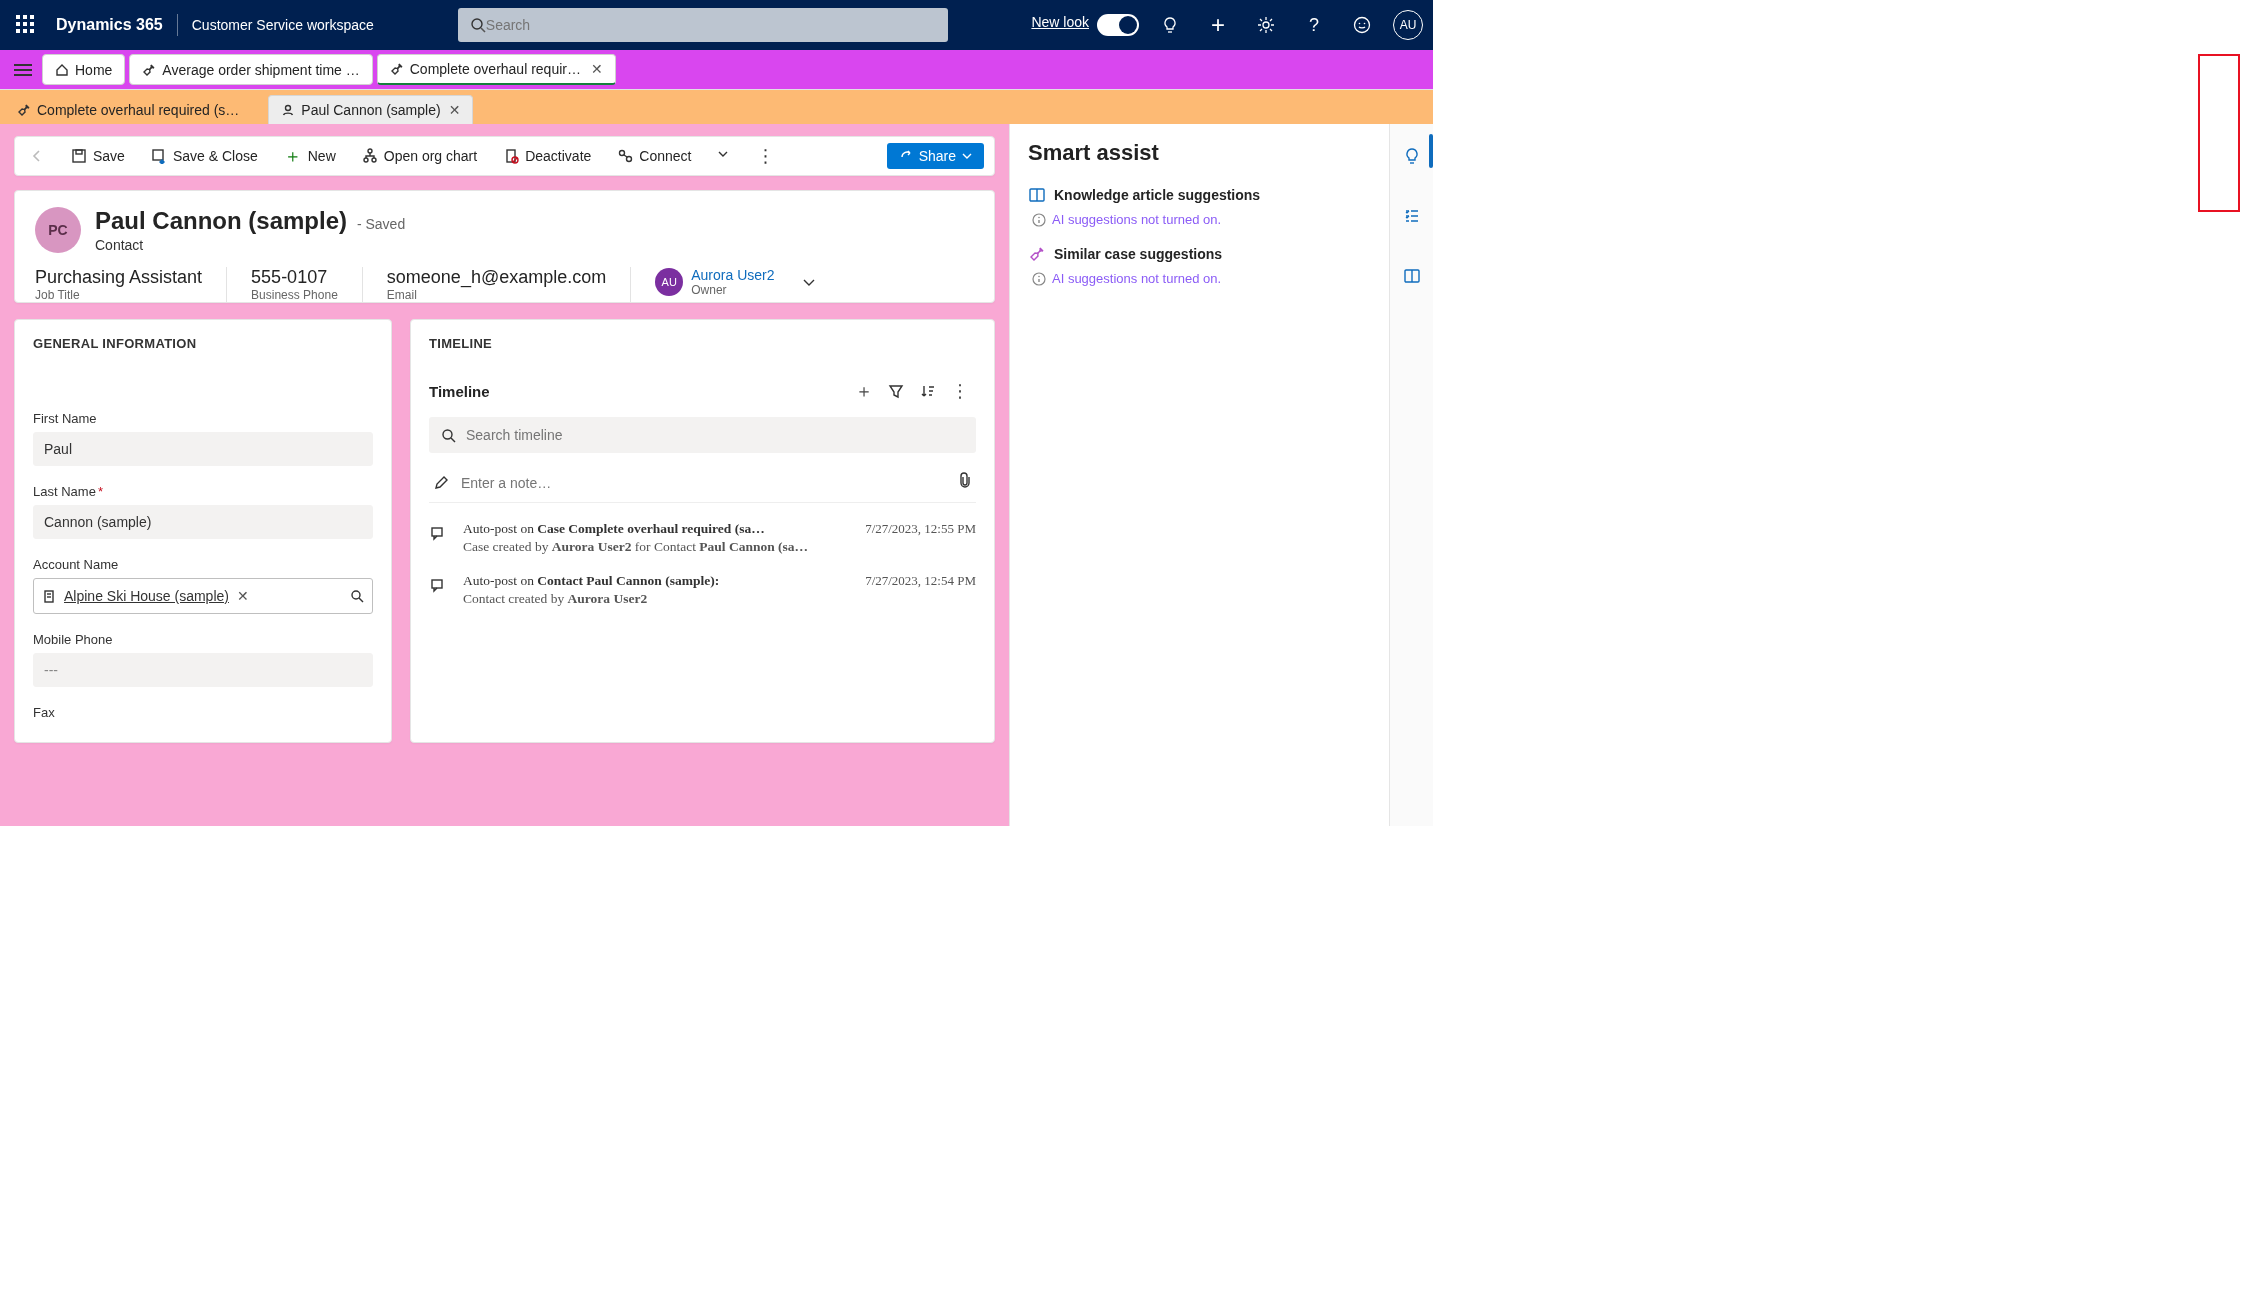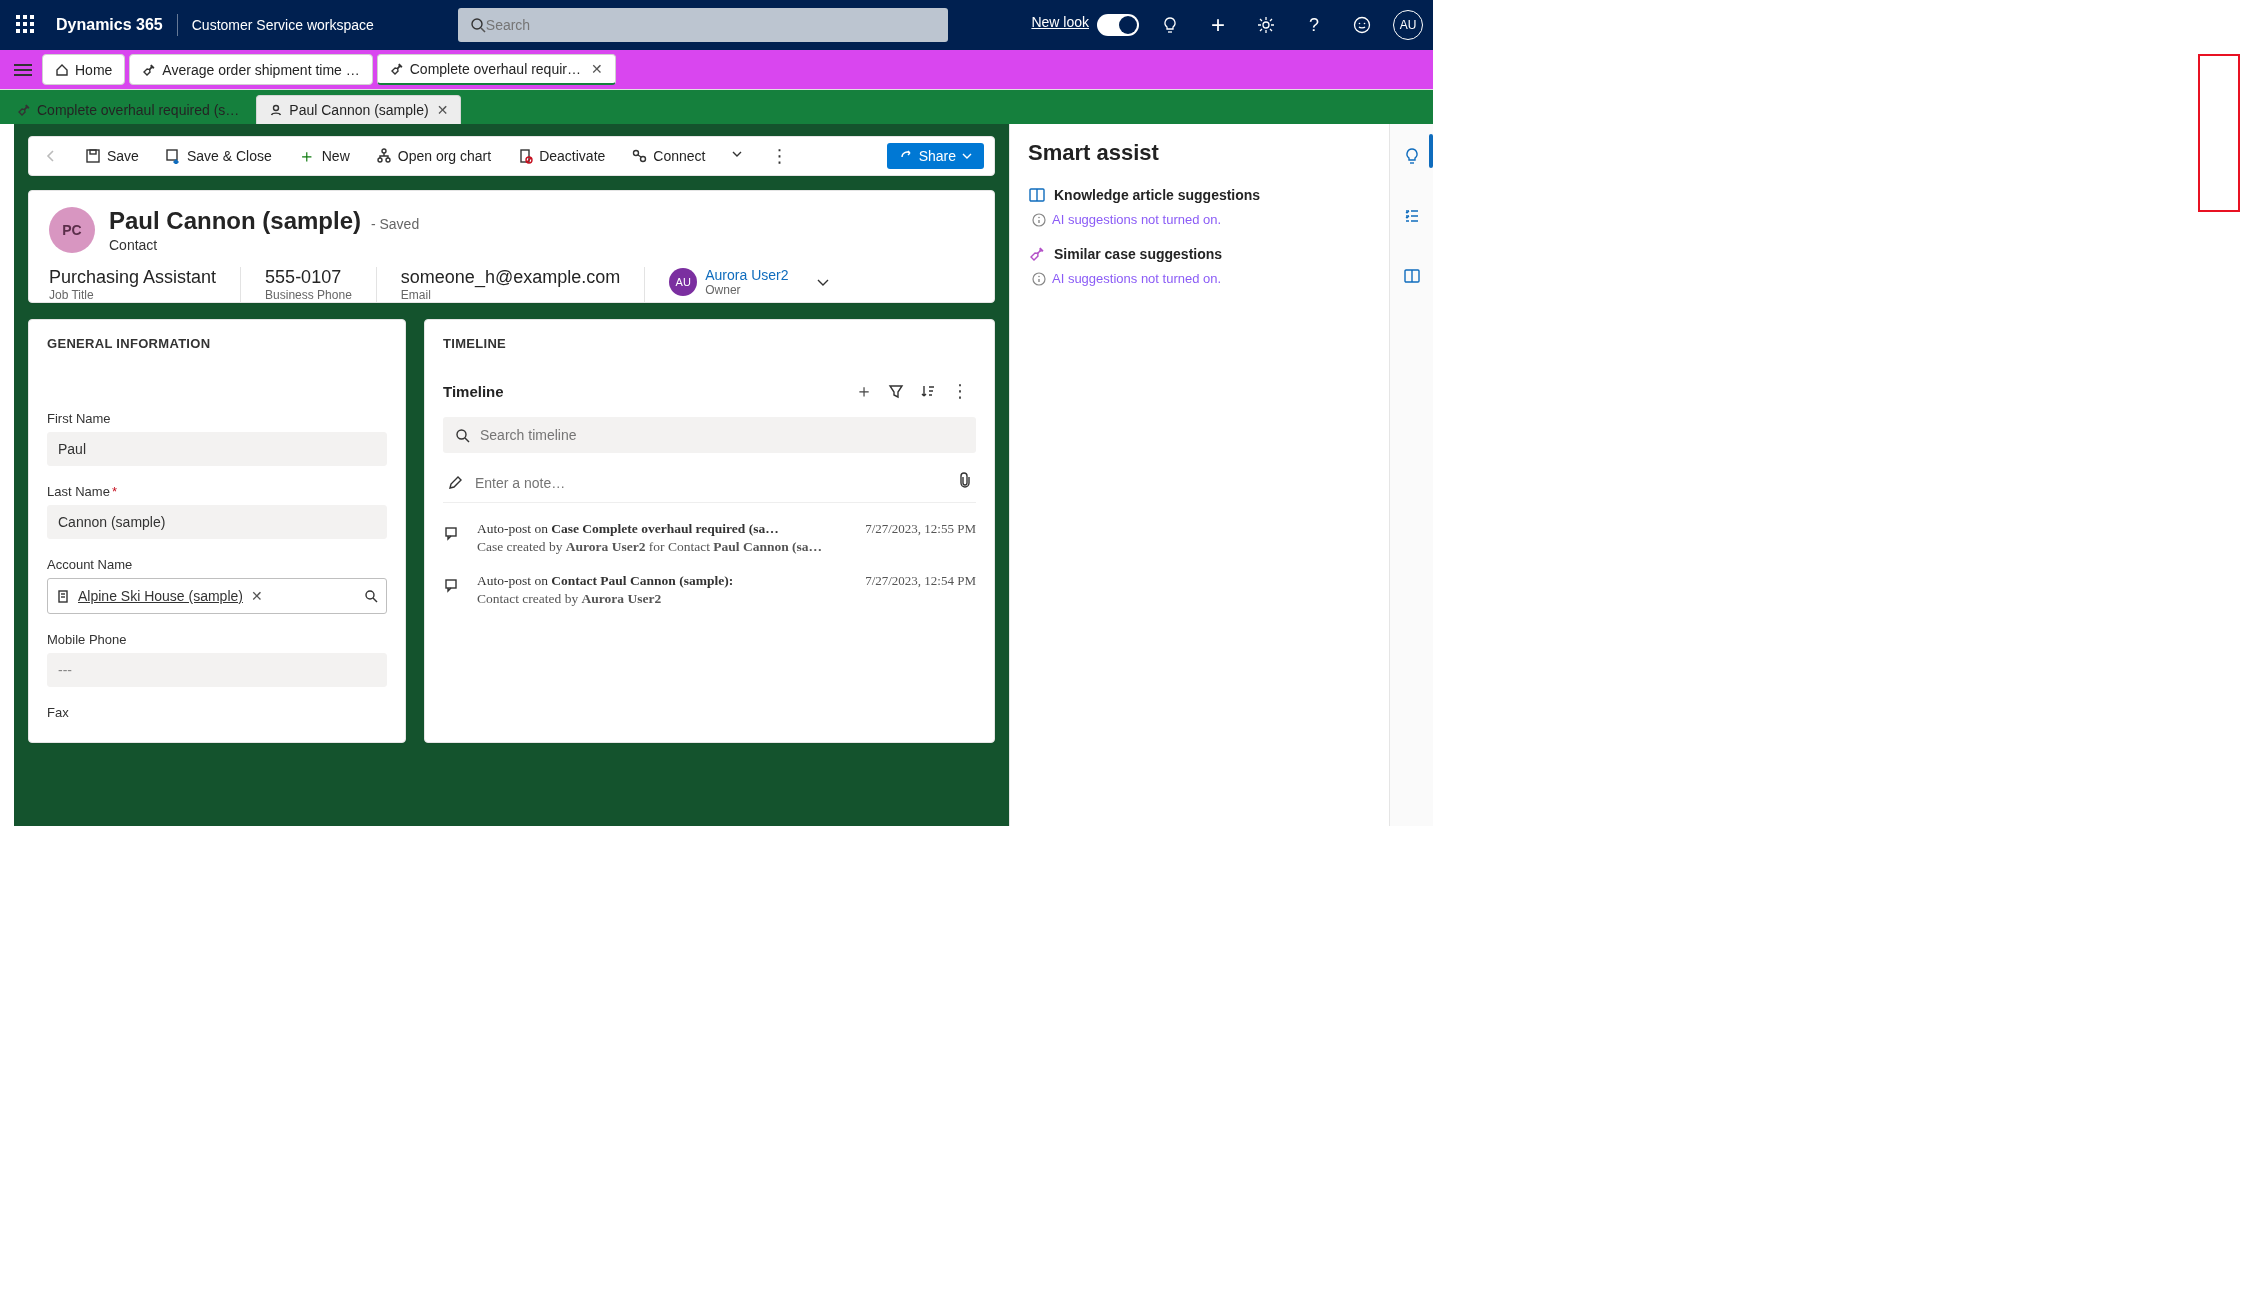--- a/index.html
+++ b/index.html
@@ -25,28 +25,28 @@
 
   
   .worktabs { height:40px; display:flex; align-items:stretch; border-bottom:1px solid #e1e1e1; background:#d946ef; padding-left:6px; position:relative;}
   .hamburger { width:34px; display:flex;align-items:center;justify-content:center; cursor:pointer;}
   .hamburger-lines { width:18px;height:2px;background:#333;box-shadow:0 -5px 0 #333,0 5px 0 #333;}
   .wt-btn { display:flex;align-items:center;gap:6px;padding:0 12px; border:1px solid #d0d0d0; background:#fff; margin:4px 2px; border-radius:4px; cursor:pointer; font-size:14px;}
   .wt-btn.active { background:#fff; border-bottom:2px solid #15803d;}
   .wt-close { font-size:14px; color:#555; margin-left:4px; cursor:pointer;}
 
   
-  .subtabs { height:34px; display:flex; align-items:flex-end; padding-left:4px; gap:4px; background:#15803d;}
+  .subtabs { height:34px; display:flex; align-items:flex-end; padding-left:4px; gap:16px; background:#fdba74;}
   .subtab { display:flex;align-items:center;gap:6px; padding:6px 12px; border:1px solid transparent; border-bottom:none; font-size:14px; cursor:pointer;}
   .subtab.active { background:#ededed; border:1px solid #d6d6d6; border-bottom:none; border-radius:4px 4px 0 0;}
   .subtab-close { font-size:14px; color:#555; margin-left:2px; cursor:pointer;}
 
   
   .main { display:flex; height: calc(826px - 50px - 40px - 34px); }
-  .content { flex:1; padding: 12px 14px 0 14px; background:#14532d; overflow:hidden;margin-left:14px;}
+  .content { flex:1; padding: 12px 14px 0 14px; background:#f9a8d4; overflow:hidden;}
   .right-panel { width:380px; border-left:1px solid #e5e5e5; padding:16px 18px; background:#fff; position:relative;}
   .rail { width:44px; border-left:1px solid #e5e5e5; background:#fafafa; display:flex; flex-direction:column; align-items:center; padding-top:14px; gap:24px;}
 
   
   .cmdbar { background:#fff; border:1px solid #e5e5e5; border-radius:4px; box-shadow:0 1px 2px rgba(0,0,0,0.04); display:flex; align-items:center; padding:6px 10px; gap:18px; }
   .back-btn { width:24px;height:24px;display:flex;align-items:center;justify-content:center;border-radius:3px;color:#aaa;}
   .cmd { display:flex; align-items:center; gap:6px; font-size:14px; cursor:pointer; padding:4px 4px;}
   .cmd svg, .cmd .ico { width:16px;height:16px; }
   .cmd-spacer { flex:1; }
   .share-btn { background:#0078d4; color:#fff; border-radius:3px; padding:5px 12px; display:flex; align-items:center; gap:6px; cursor:pointer;}

